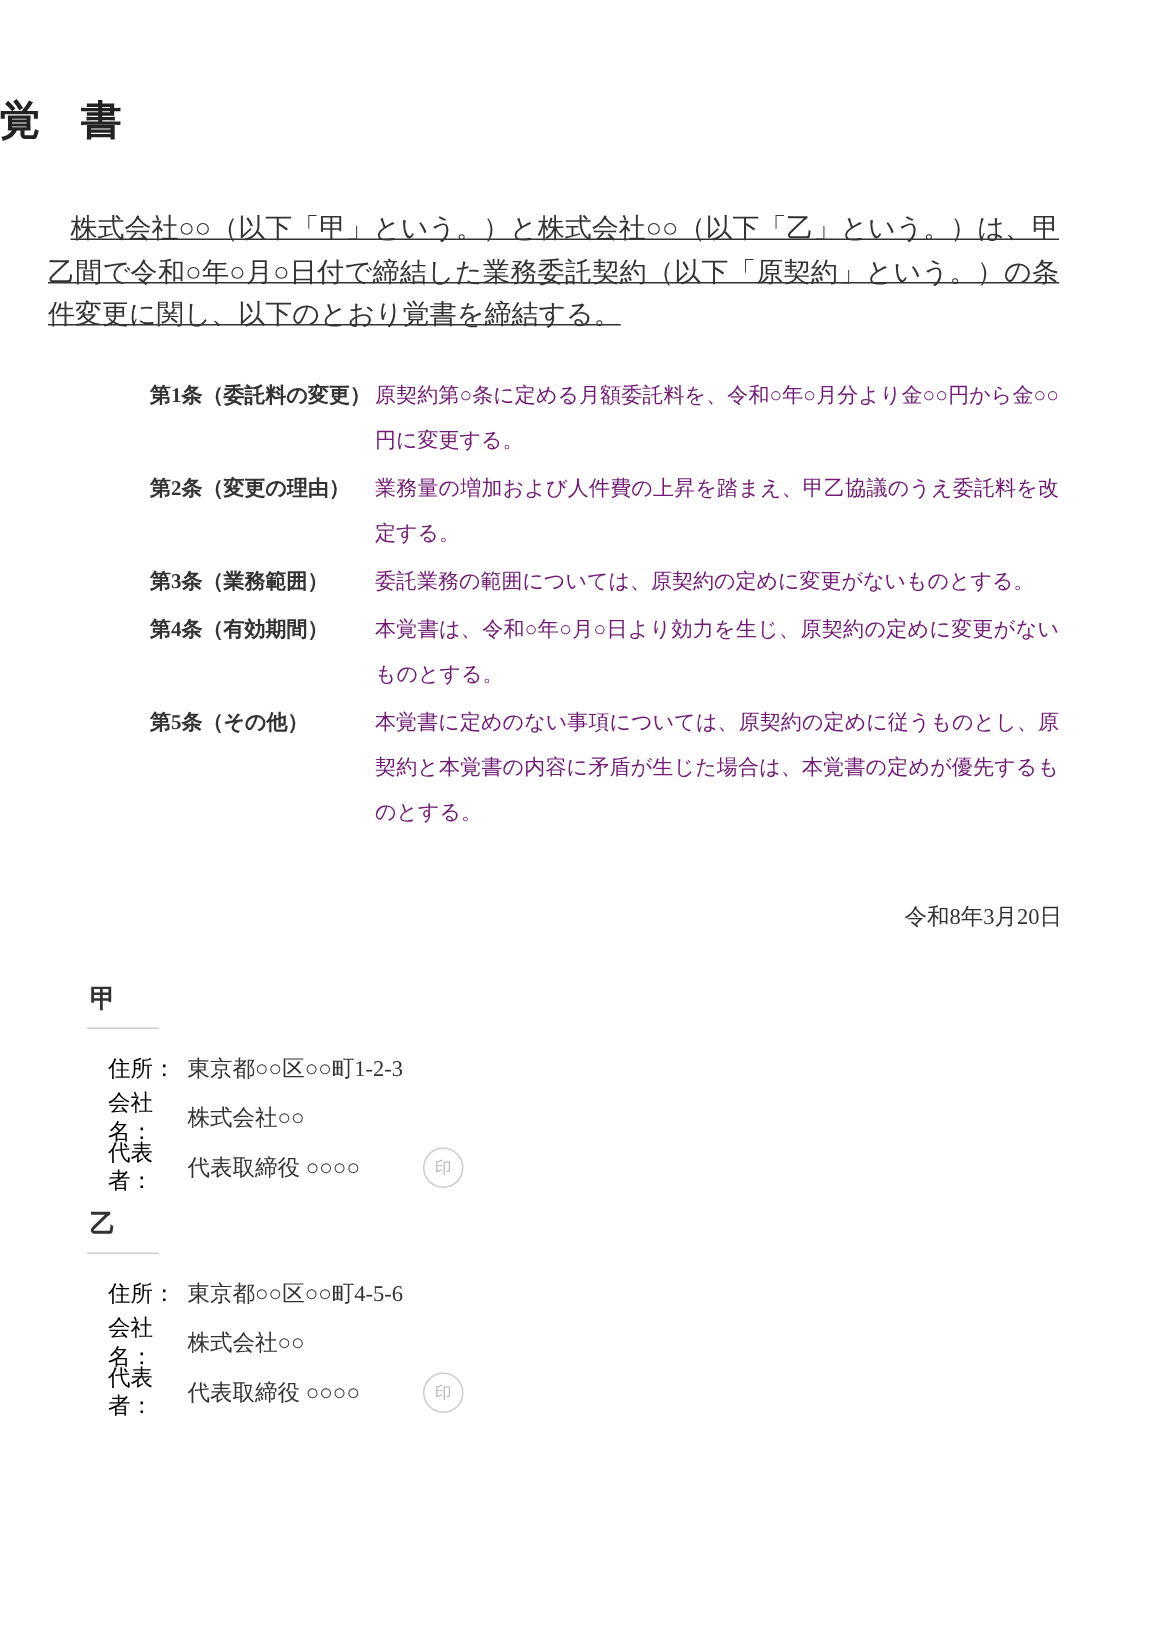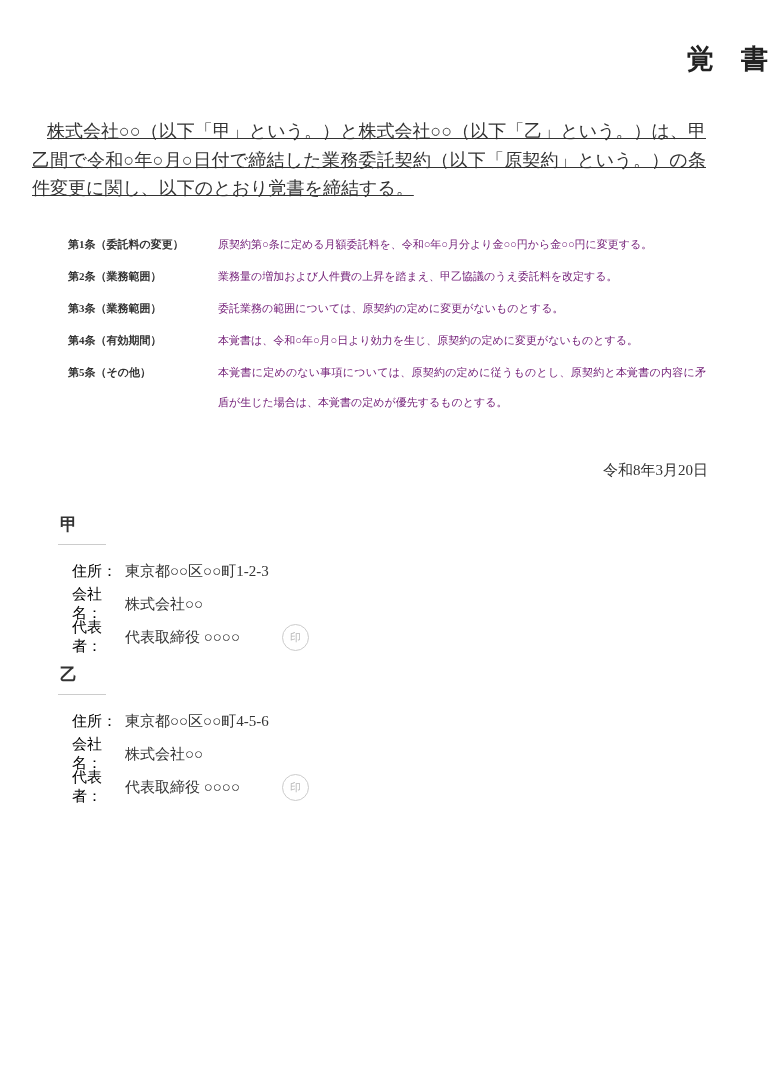--- a/index.html
+++ b/index.html
@@ -9,42 +9,43 @@
     height: 1087px;
     margin: 0 auto;
     background: #ffffff;
     box-sizing: border-box;
     overflow: hidden;
     font-family: "Liberation Serif", "DejaVu Serif", serif;
     color: #333333;
   }
   .doc-title {
     margin: 0;
-    padding-top: 41px;
-    text-align: right;
+    padding-top: 62px;
+    text-align: left;
     font-size: 27px;
     line-height: 36px;
     font-weight: 700;
     color: #222222;
   }
   .intro {
     margin: 40px 62px 0 32px;
     font-size: 18px;
     line-height: 28.5px;
     text-align: justify;
     text-indent: 15px;
     color: #333333;
     text-decoration: underline;
   }
   .articles { margin: 26px 62px 0 68px; }
   .article {
     display: flex;
-    font-size: 11px;
+    font-size: 14px;
     line-height: 30px;
     margin-bottom: 2px;
+    margin-left: 32px;
   }
   .article-label {
     flex: 0 0 150px;
     width: 150px;
     font-weight: 700;
     color: #333333;
   }
   .article-body {
     flex: 1;
     text-align: justify;
@@ -100,21 +101,21 @@
   <h1 class="doc-title">覚　書</h1>
 
   <p class="intro">株式会社○○（以下「甲」という。）と株式会社○○（以下「乙」という。）は、甲乙間で令和○年○月○日付で締結した業務委託契約（以下「原契約」という。）の条件変更に関し、以下のとおり覚書を締結する。</p>
 
   <div class="articles">
     <div class="article">
       <div class="article-label">第1条（委託料の変更）</div>
       <div class="article-body">原契約第○条に定める月額委託料を、令和○年○月分より金○○円から金○○円に変更する。</div>
     </div>
     <div class="article">
-      <div class="article-label">第2条（業務範囲）</div>
+      <div class="article-label">第2条（変更の理由）</div>
       <div class="article-body">業務量の増加および人件費の上昇を踏まえ、甲乙協議のうえ委託料を改定する。</div>
     </div>
     <div class="article">
       <div class="article-label">第3条（業務範囲）</div>
       <div class="article-body">委託業務の範囲については、原契約の定めに変更がないものとする。</div>
     </div>
     <div class="article">
       <div class="article-label">第4条（有効期間）</div>
       <div class="article-body">本覚書は、令和○年○月○日より効力を生じ、原契約の定めに変更がないものとする。</div>
     </div>

